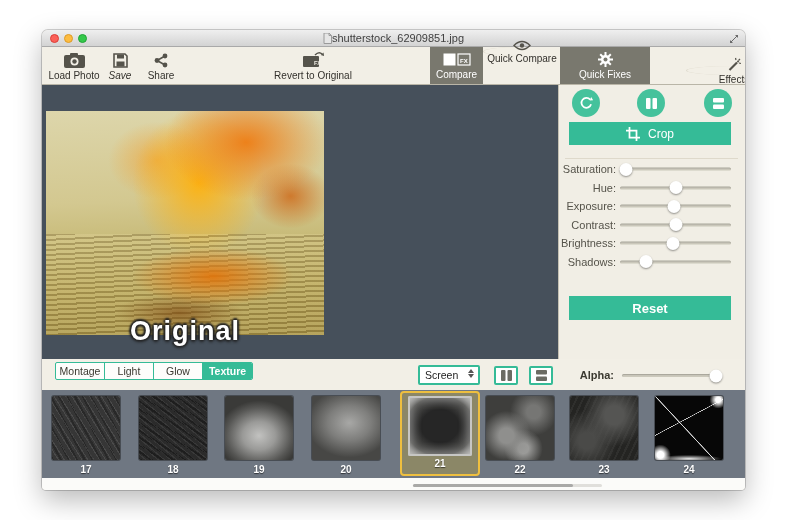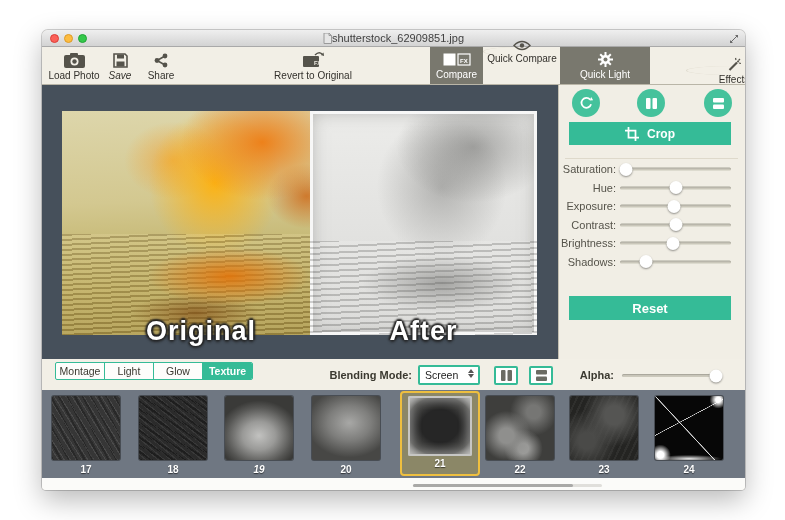--- a/index.html
+++ b/index.html
@@ -27,21 +27,21 @@
   .tool .ticon { height:17px; display:flex; align-items:flex-end; justify-content:center; margin-bottom:2px; }
   .seg { position:absolute; top:0; bottom:0; display:flex; flex-direction:column; align-items:center;
          justify-content:center; gap:2px; font-size:10px; }
   .seg .ticon { height:15px; display:flex; align-items:center; justify-content:center; }
   .seg.dark { background:#79786e; color:#fff; }
   .seg.light { color:#33312c; border-left:1px solid #dcd8ca; }
 
   
   .canvas { position:absolute; left:0; top:55px; width:516px; height:274px; background:#46505b; }
   .photo { position:absolute; top:26px; }
-  .photo.original { left:20px;  width:278px; height:224px; }
+  .photo.original { left:4px;  width:278px; height:224px; }
   .photo.after    { left:268px; width:227px; height:224px; }
   .img { position:absolute; inset:0; overflow:hidden; }
   .photo.original .img {
     background:
       radial-gradient(ellipse 120px 85px at 72% 14%, rgba(238,125,20,.95), rgba(238,125,20,0) 68%),
       radial-gradient(ellipse 95px 105px at 55% 32%, rgba(255,176,8,.92), rgba(255,176,8,0) 70%),
       radial-gradient(ellipse 55px 45px at 88% 38%, rgba(205,95,12,.75), rgba(205,95,12,0) 72%),
       radial-gradient(ellipse 70px 55px at 40% 22%, rgba(248,150,20,.55), rgba(248,150,20,0) 70%),
       linear-gradient(178deg,#ddd6ab 0%, #d3c890 40%, #c7ba77 58%, #baa95e 78%, #a8954a 100%);
   }
@@ -66,21 +66,21 @@
   .photo-label { position:absolute; bottom:-12px; left:0; width:100%; text-align:center;
     font-size:27px; font-weight:bold; color:#fff; letter-spacing:1px;
     text-shadow:-2px 0 2px #222, 2px 0 2px #222, 0 -2px 2px #222, 0 2px 3px #222; }
 
   
   .panel { position:absolute; left:516px; top:55px; width:187px; height:274px; background:#f1eee5;
            border-left:1px solid #c4c0b2; }
   .circle-btn { position:absolute; top:4px; width:28px; height:28px; border-radius:50%;
                 background:#45c29c; color:#fff; display:flex; align-items:center; justify-content:center; }
   .crop-btn { position:absolute; left:10px; top:37px; width:162px; height:23px; background:#35bb97;
-              color:#fff; font-size:12px; font-weight:bold; display:flex; align-items:center;
+              color:#fff; font-size:12px; font-weight:normal; display:flex; align-items:center;
               justify-content:center; gap:8px; }
   .panel-divider { position:absolute; left:6px; right:7px; top:73px; border-top:1px solid #ded9cb; }
   .qf-rows { position:absolute; left:0; right:0; top:75px; }
   .qf-row { position:relative; height:18.5px; }
   .qf-label { position:absolute; left:0; width:57px; top:50%; transform:translateY(-50%);
               text-align:right; font-size:11px; color:#55534a; }
   .qf-track { position:absolute; left:61px; width:111px; height:3px; top:50%; transform:translateY(-50%);
               background:#ccc9bc; border-radius:2px; box-shadow:inset 0 1px 1px rgba(0,0,0,.18); }
   .qf-handle { position:absolute; top:50%; transform:translate(-50%,-50%); width:13px; height:13px;
                background:#fff; border-radius:50%; box-shadow:0 1px 2px rgba(0,0,0,.4); }
@@ -244,42 +244,38 @@
             <g fill="#fff">
               <rect x="6.5" y="0" width="2" height="15"></rect>
               <rect x="0" y="6.5" width="15" height="2"></rect>
               <rect x="6.5" y="0" width="2" height="15" transform="rotate(45 7.5 7.5)"></rect>
               <rect x="6.5" y="0" width="2" height="15" transform="rotate(-45 7.5 7.5)"></rect>
               <circle cx="7.5" cy="7.5" r="4.5"></circle>
             </g>
             <circle cx="7.5" cy="7.5" r="2" fill="#79786e"></circle>
           </svg>
       </div>
-      <div>Quick Light</div>
+      <div>Quick Fixes</div>
     </div>
     <div class="seg light" style="left:644px;width:95px;margin-top:19px;">
       <div class="ticon">
         <svg width="15" height="15" viewBox="0 0 15 15">
             <path d="M2.5 13 L10 5.5" stroke="#55534b" stroke-width="2.2"></path>
             <path d="M11.5 3.5 l1.5 -1.5 M12 6 l2 .5 M9 3 l-.5 -2" stroke="#55534b" stroke-width="1.2"></path>
             <circle cx="11" cy="4.5" r="1" fill="#55534b"></circle>
           </svg>
       </div>
       <div>Effects</div>
     </div>
   </div>
 
   <div class="canvas">
     <div class="photo original">
       <div class="img"></div>
       <div class="photo-label">Original</div>
-    </div>
-    <div class="photo after">
-      <div class="img"></div>
-      <div class="photo-label">After</div>
     </div>
   </div>
 
   <div class="panel">
     <div class="circle-btn" style="left:13px;">
       <svg width="14" height="14" viewBox="0 0 16 16">
           <path d="M12.7 4.2 A5.6 5.6 0 1 0 13.8 9.5" stroke="#fff" stroke-width="2" fill="none"></path>
           <path d="M13.9 1.2 l-1.6 4 4 -.3 Z" fill="#fff"></path>
         </svg>
     </div>
@@ -344,21 +340,20 @@
     <div class="reset-btn">Reset</div>
   </div>
 
   <div class="fx-bar">
     <div class="tab-group">
         <div class="tab">Montage</div>
         <div class="tab">Light</div>
         <div class="tab">Glow</div>
         <div class="tab active">Texture</div>
       </div>
-    <div class="blend-label">Blending Mode:</div>
     <div class="blend-select">
       <span>Screen</span>
       <span class="stepper">
           <i class="up"></i>
           <i class="down"></i>
         </span>
     </div>
     <div class="split-btn" style="left:452px;">
       <svg width="11" height="11" viewBox="0 0 11 11">
           <rect x="0" y="0" width="4.5" height="11" rx="1" fill="#6b6b63"></rect>
@@ -379,21 +374,21 @@
 
   <div class="filmstrip">
       <div class="fs-item" style="left: 10px;">
         <div class="fs-thumb tex-0"></div>
         <div class="fs-num">17</div>
       </div>
       <div class="fs-item" style="left: 97px;">
         <div class="fs-thumb tex-1"></div>
         <div class="fs-num">18</div>
       </div>
-      <div class="fs-item" style="left: 183px; font-style: italic;">
+      <div class="fs-item" style="left: 183px;">
         <div class="fs-thumb tex-2"></div>
         <div class="fs-num">19</div>
       </div>
       <div class="fs-item" style="left: 270px;">
         <div class="fs-thumb tex-3"></div>
         <div class="fs-num">20</div>
       </div>
       <div class="fs-item selected" style="left: 358px;">
         <div class="fs-thumb tex-4"></div>
         <div class="fs-num">21</div>

